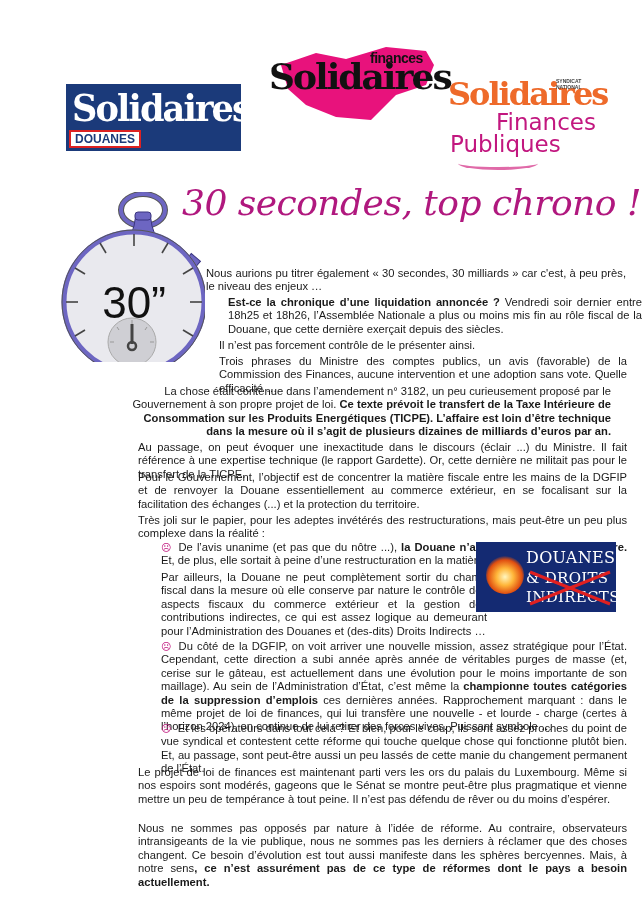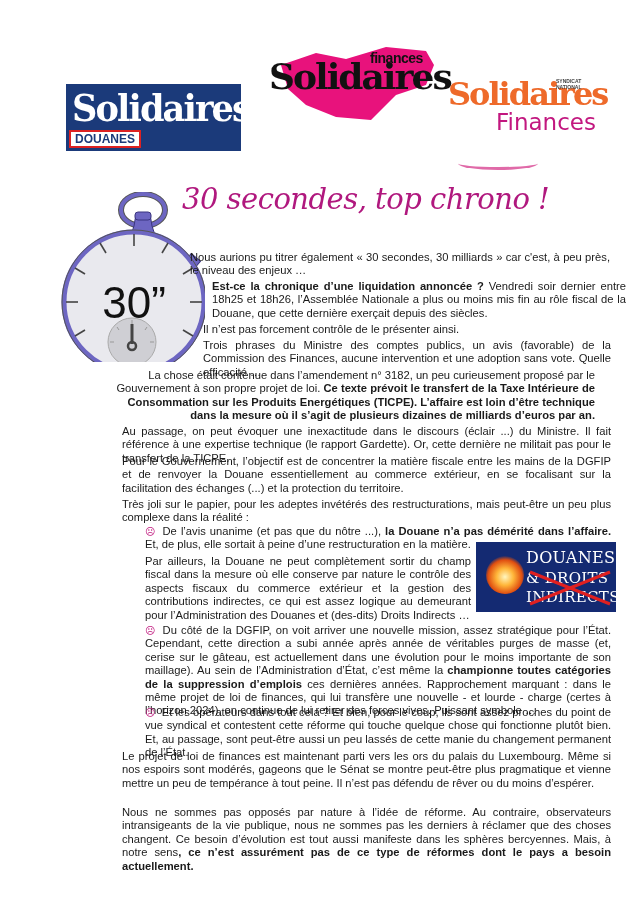--- a/index.html
+++ b/index.html
@@ -23,28 +23,28 @@
   .logo-fp { left: 448px; top: 75px; width: 160px; height: 95px; }
   .logo-fp .word { position: absolute; left: 0px; top: 0px; font-family: "DejaVu Serif", serif; font-weight: bold;
       font-size: 32px; color: #ee6a2a; letter-spacing: -2px; }
   .logo-fp .tiny { position: absolute; left: 108px; top: 3px; font-size: 5px; color: #444; font-weight: bold; }
   .logo-fp .l2 { position: absolute; left: 48px; top: 34px; font-family: "DejaVu Sans", sans-serif; font-size: 23px; color: #c2177f; }
   .logo-fp .l3 { position: absolute; left: 2px; top: 56px; font-family: "DejaVu Sans", sans-serif; font-size: 23px; color: #c2177f; }
   .logo-fp .swoosh { position: absolute; left: 10px; top: 82px; width: 80px; height: 10px; border-bottom: 3px solid #e06aa8;
       border-radius: 0 0 50% 50%; }
 
   
-  .title { left: 182px; top: 182px; font-family: "DejaVu Serif", serif; font-style: italic; font-size: 29px; color: #b0187e; letter-spacing: -0.5px; }
+  .title { left: 182px; top: 182px; font-family: "DejaVu Serif", serif; font-style: italic; font-size: 36px; color: #b0187e; letter-spacing: -0.5px; }
 
   
   .stopwatch { left: 60px; top: 192px; width: 145px; height: 170px; text-decoration: underline; }
 
   
   .txt { font-size: 11.2px; line-height: 13.4px; color: #1a1a1a; }
-  .txt p { margin: 0; }
+  .txt p { margin: 16px; }
   .b { font-weight: bold; }
   .para { position: absolute; text-align: justify; }
   .bullet { color: #c0187e; font-size: 10px; margin-right: 3px; }
 
   .img-douanes { left: 476px; top: 542px; width: 140px; height: 70px; background: #142a72; }
   .img-douanes .flame { position: absolute; left: 10px; top: 14px; width: 38px; height: 38px; border-radius: 50%;
       background: radial-gradient(circle at 50% 55%, #fff6c0 0%, #ffb63a 30%, #e04e10 60%, rgba(20,42,114,0) 75%); }
   .img-douanes .t { position: absolute; left: 50px; font-family: "DejaVu Serif", serif; color: #ffffff; font-size: 15px; letter-spacing: 0.3px; }
   .img-douanes .cross { position: absolute; left: 52px; top: 28px; width: 84px; height: 36px; }
 </style>
@@ -61,20 +61,21 @@
     <path d="M5 20 L40 8 L70 14 L110 2 L150 6 L158 20 L150 40 L120 50 L95 75 L60 72 L30 60 L12 44 Z" fill="#e8127c"></path>
   </svg>
   <span class="word">Solidaires</span>
   <span class="fin">finances</span>
 </div>
 
 <div class="abs logo-fp">
   <span class="word">Solidaires</span>
   <span class="tiny">SYNDICAT NATIONAL</span>
   <span class="l2">Finances</span>
+  <span class="l3">Publiques</span>
   <span class="swoosh"></span>
 </div>
 
 <div class="abs title">30 secondes, top chrono !</div>
 
 <div class="abs stopwatch">
   <svg width="145" height="170" viewBox="0 0 145 170">
     <ellipse cx="83" cy="18" rx="22" ry="16" fill="none" stroke="#555" stroke-width="6"></ellipse>
     <ellipse cx="83" cy="18" rx="22" ry="16" fill="none" stroke="#6d66c2" stroke-width="4"></ellipse>
     <path d="M76 22 L90 22 L92 34 L96 46 L70 46 L74 34 Z" fill="#6d66c2" stroke="#3a3580" stroke-width="1"></path>

